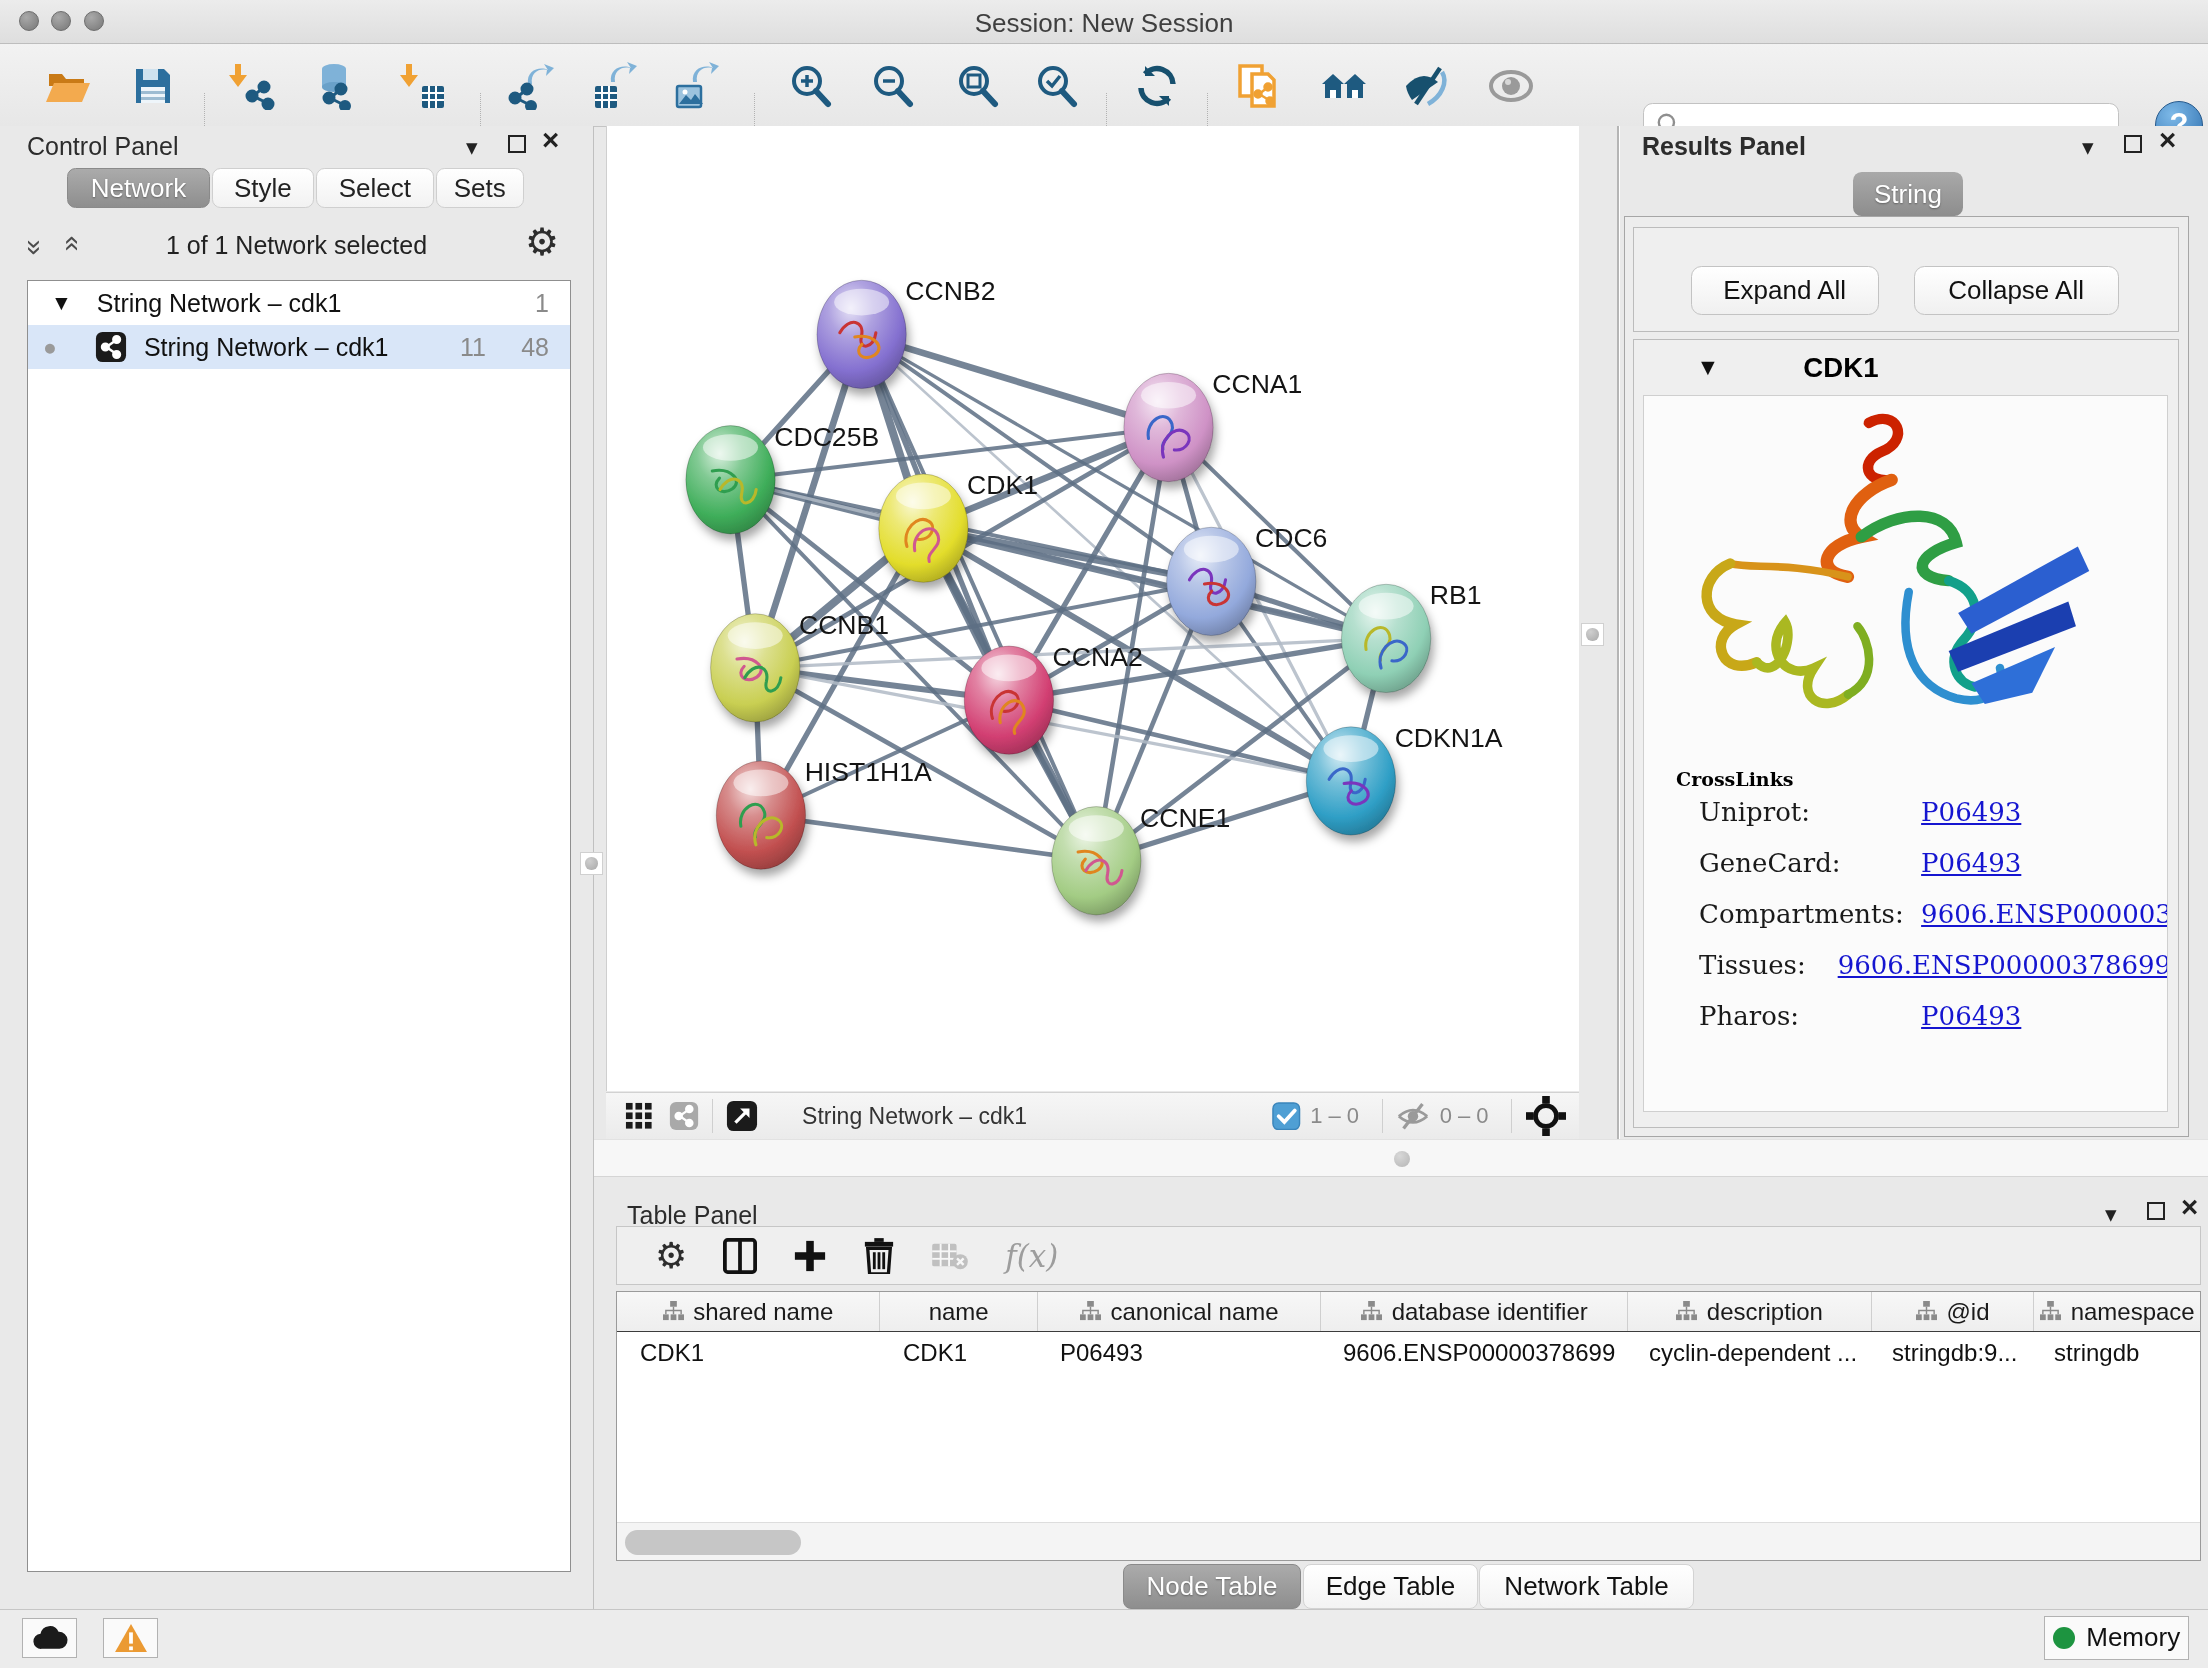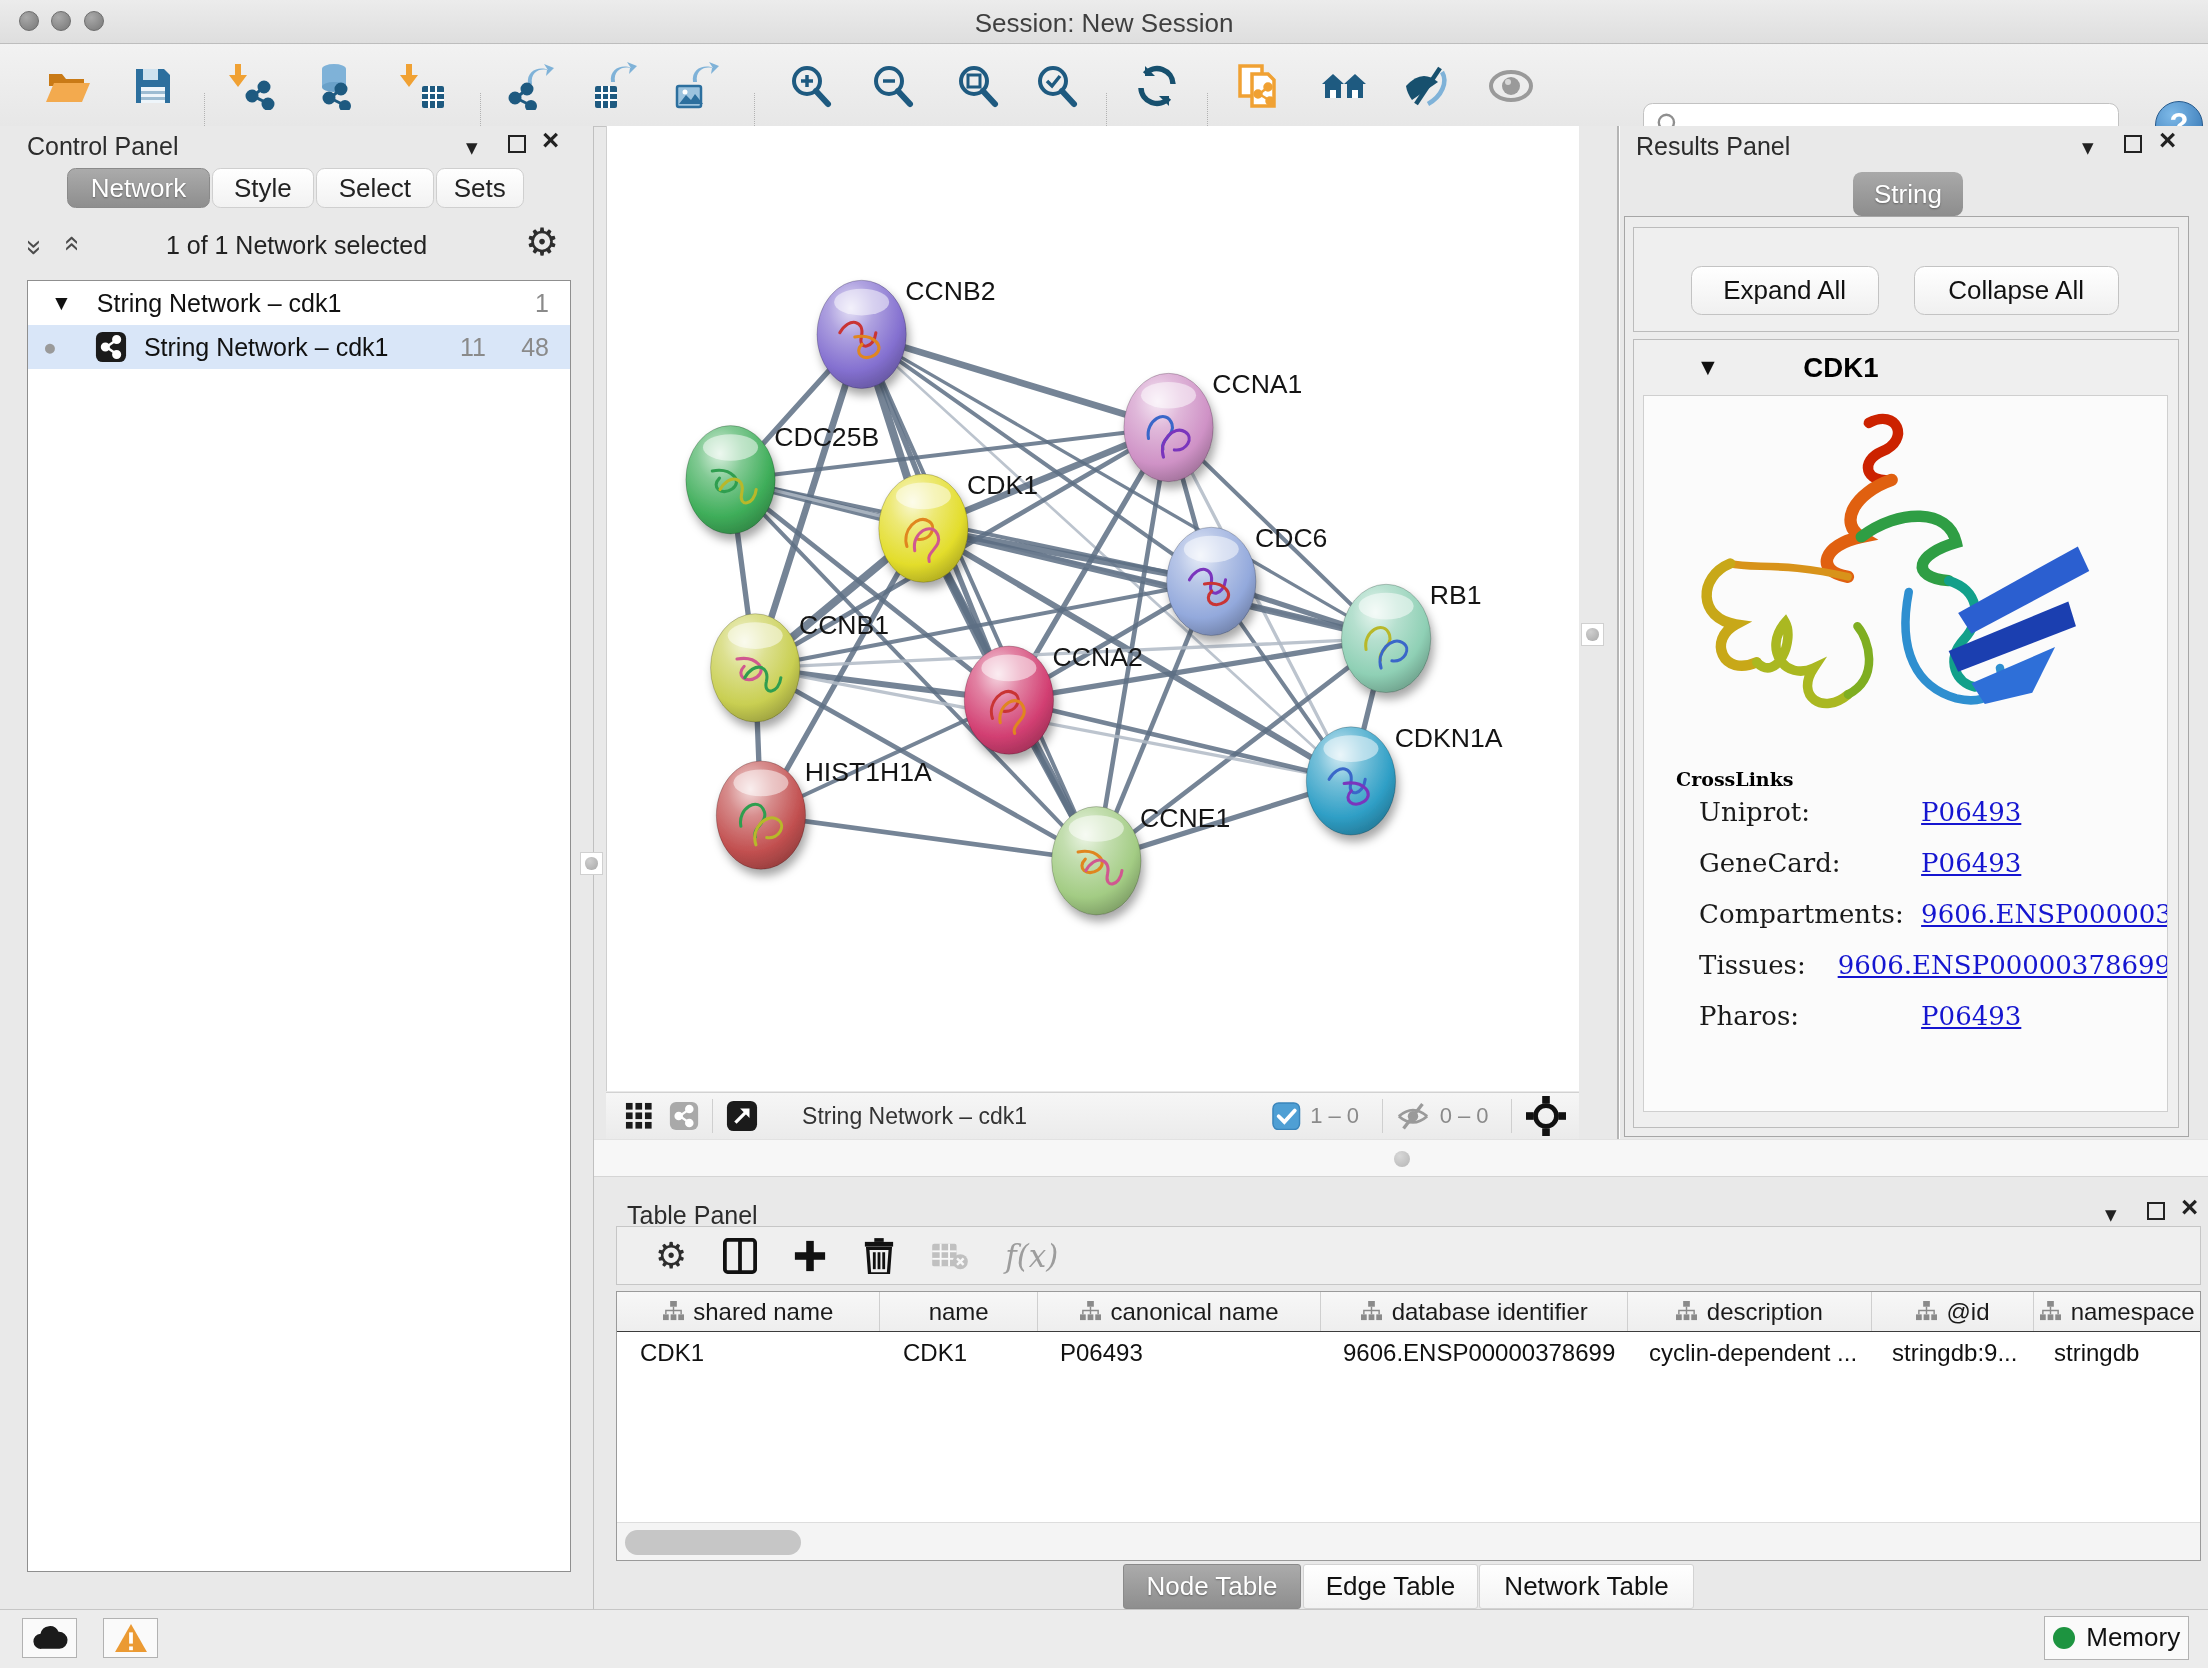--- a/index.html
+++ b/index.html
@@ -85,21 +85,21 @@
   .split-dot{position:absolute;left:800px;top:11.4px;width:16px;height:16px;border-radius:50%;
     background:radial-gradient(circle at 35% 30%,#d8d8d8,#b5b5b5);cursor:row-resize;}
   .vstrip{position:absolute;left:1579px;top:126px;width:45px;height:1013px;background:#e9e9e9;}
   .vline{position:absolute;left:38px;top:0;height:100%;width:2.9px;background:#b5b5b5;border-right:1px solid #fff;}
   .handle-sq{position:absolute;width:23px;height:23px;background:#fff;border:1px solid #d0d0d0;
     display:flex;align-items:center;justify-content:center;cursor:col-resize;}
   .handle-sq i{width:12.4px;height:12.4px;border-radius:50%;background:radial-gradient(circle at 35% 30%,#cfcfcf,#a8a8a8);}
   
   .results-panel{position:absolute;left:1624px;top:126px;width:585px;height:1013px;background:#e9e9e9;}
   .rp-header{position:absolute;left:0;top:0;width:100%;height:38px;}
-  .rp-header .panel-title{position:absolute;left:12px;top:5.7px;}
+  .rp-header .panel-title{position:absolute;left:18px;top:5.7px;font-weight:bold;}
   .rp-tab{position:absolute;left:229px;top:46px;width:110px;height:44px;border-radius:8.6px;
     background:linear-gradient(#a9a9a9,#8d8d8d);color:#fff;font-size:26px;
     display:flex;align-items:center;justify-content:center;cursor:pointer;
     text-shadow:0 1px 1.9px rgba(0,0,0,.35);}
   .rp-outer{position:absolute;left:0;top:90px;width:565px;height:921px;
     border:1.9px solid #a6a6a6;background:#ededed;}
   .rp-buttons{position:absolute;left:7.6px;top:9.5px;width:546px;height:105px;
     border:1.9px solid #bcbcbc;background:#efefef;}
   .rp-btn{position:absolute;top:38px;height:49px;background:linear-gradient(#ffffff,#f0f0f0);
     border:1.9px solid #c3c3c3;border-radius:10.5px;font-size:26px;color:#111;
@@ -134,21 +134,21 @@
   .th{display:flex;align-items:center;justify-content:center;gap:9.5px;font-size:24px;color:#1a1a1a;
     border-right:1px solid #cfcfcf;overflow:hidden;white-space:nowrap;cursor:pointer;}
   .trow{display:flex;height:42px;background:#fff;}
   .td{font-size:24px;color:#111;display:flex;align-items:center;padding-left:23px;
     overflow:hidden;white-space:nowrap;}
   .c0{width:263px}.c1{width:157px}.c2{width:283px}.c3{width:306px}.c4{width:243px}.c5{width:162px}.c6{width:165px;border-right:none}
   .tp-scroll{position:absolute;left:0;bottom:0;width:100%;height:38px;background:#f4f4f4;border-top:1px solid #ddd;}
   .tp-thumb{position:absolute;left:7.6px;top:6.7px;width:176px;height:25px;border-radius:12.4px;background:#c6c6c6;cursor:pointer;}
   .tp-tabs{position:absolute;left:0;top:387px;width:100%;height:45px;}
   .tp-tab{position:absolute;top:0;height:45px;border:1px solid #d3d3d3;background:linear-gradient(#ffffff,#f3f3f3);
-    font-size:26px;color:#111;display:flex;align-items:center;justify-content:center;cursor:pointer;border-radius:3px;}
+    font-size:26px;color:#111;display:flex;align-items:center;justify-content:center;cursor:pointer;border-radius:8px;}
   .tp-tab.selected{background:linear-gradient(#ababab,#8e8e8e);color:#fff;border-color:#8a8a8a;
     text-shadow:0 1px 1.9px rgba(0,0,0,.35);}
   
   .statusbar{position:absolute;left:0;top:1609px;width:2208px;height:59px;
     background:#ececec;border-top:1px solid #c6c6c6;}
   .sb-btn{position:absolute;top:7.6px;width:55px;height:40px;background:#fafafa;border:1.9px solid #b2b2b2;
     display:flex;align-items:center;justify-content:center;cursor:pointer;}
   .memory-btn{position:absolute;right:19px;top:5.7px;width:145px;height:44px;background:#fafafa;
     border:1.9px solid #b2b2b2;display:flex;align-items:center;justify-content:center;gap:11.4px;
     font-size:26px;color:#111;cursor:pointer;}

